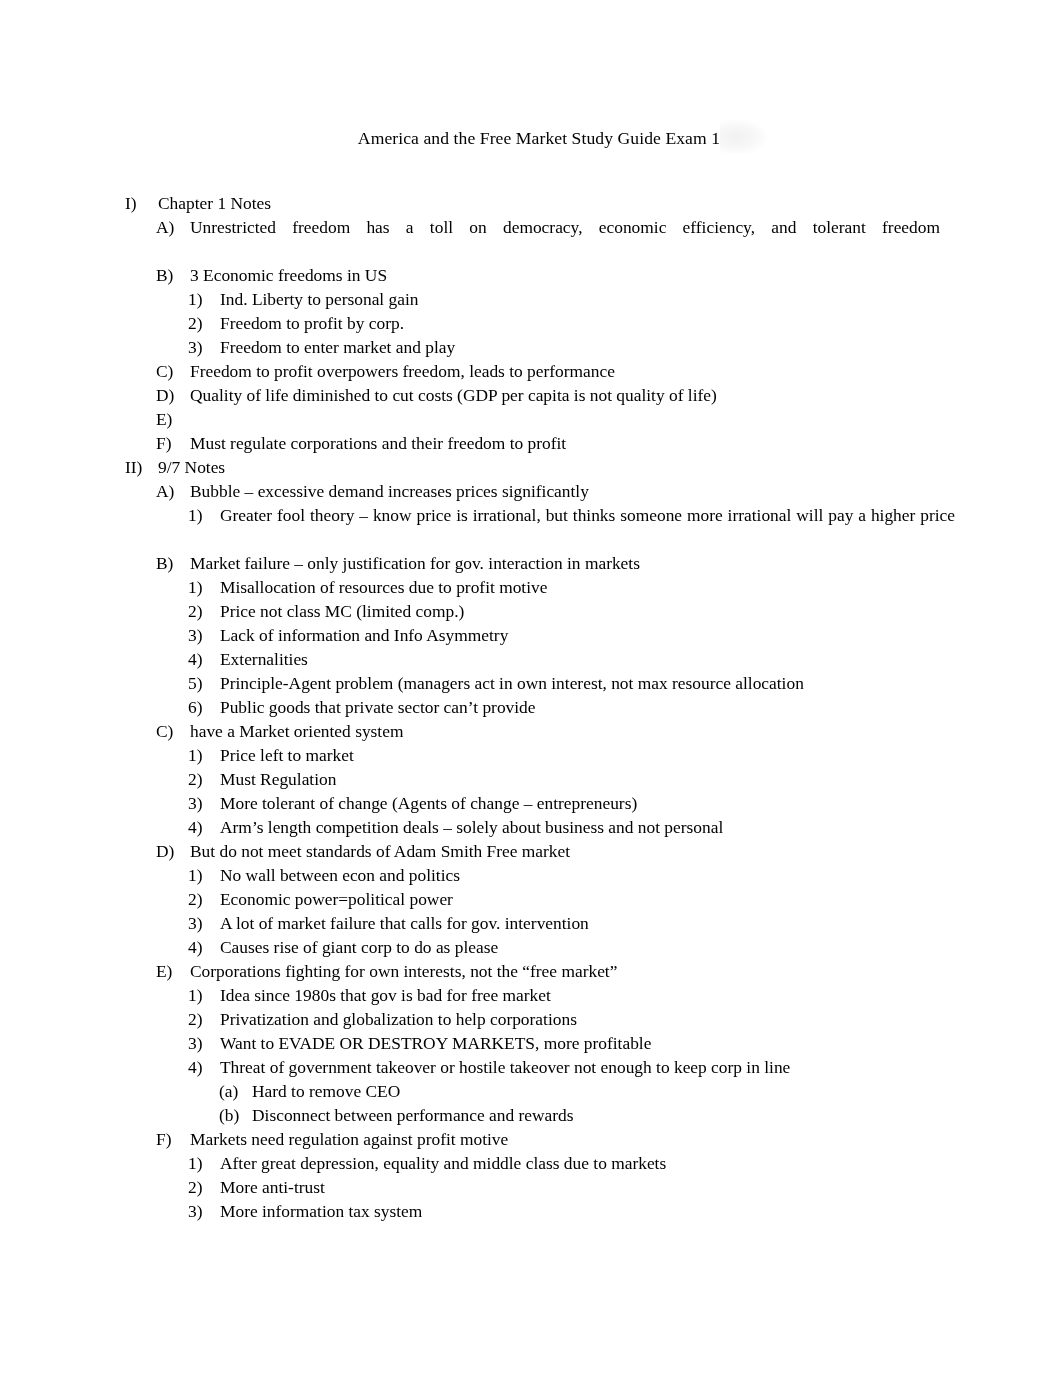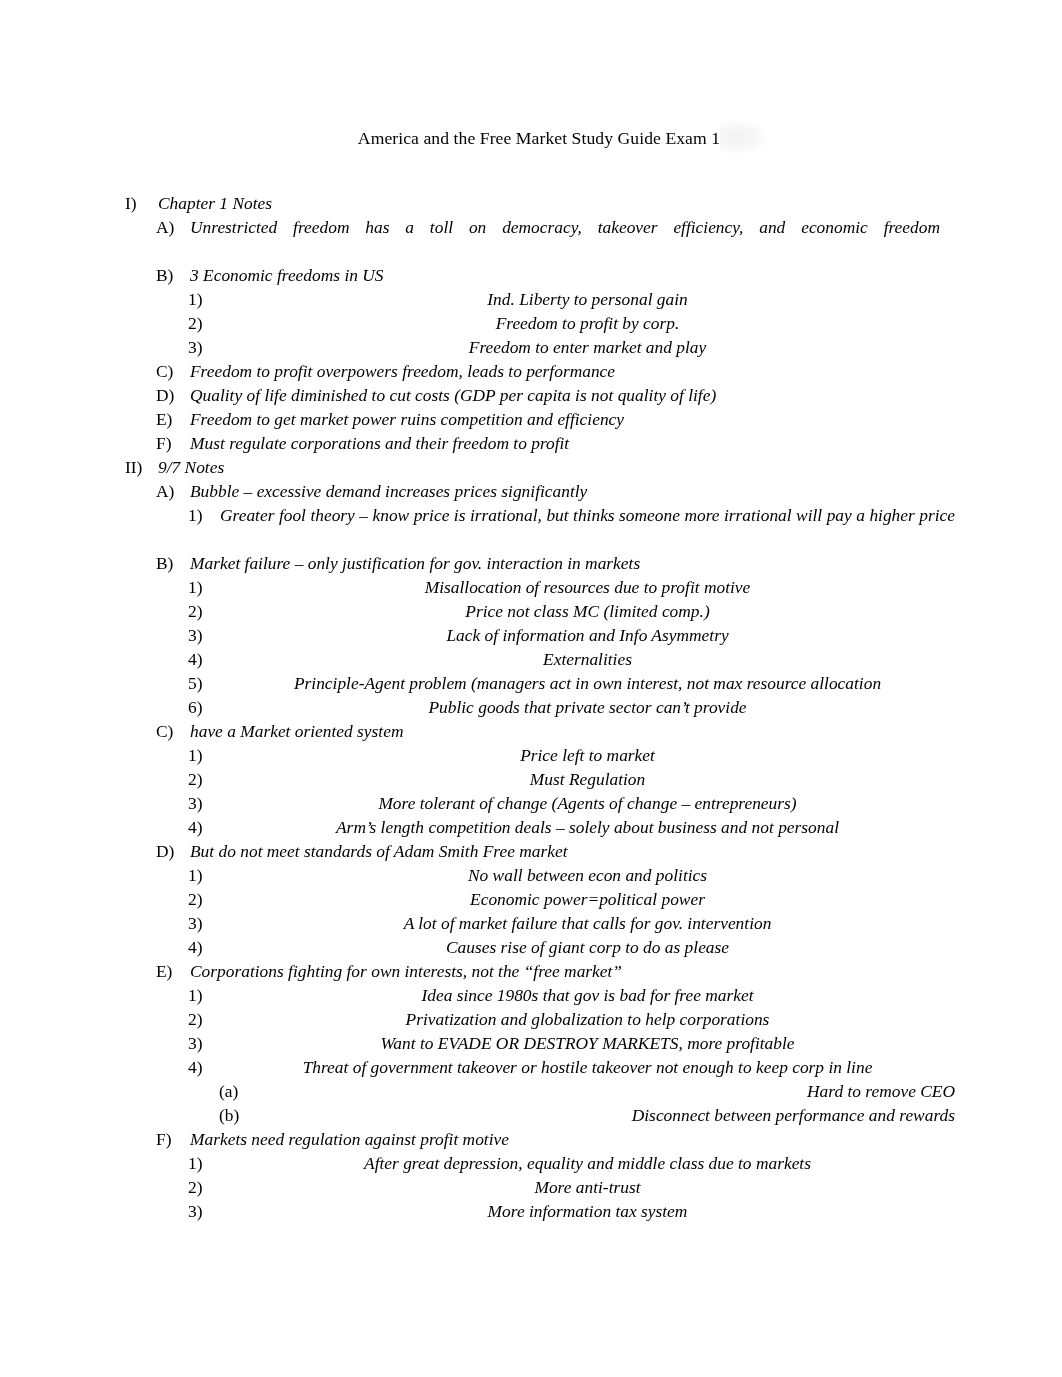--- a/index.html
+++ b/index.html
@@ -74,38 +74,37 @@
 
   
   .marker {
     position: absolute;
     top: 0;
     text-align: left;
     white-space: pre;
   }
   .body {
     display: block;
-    font-style: italic;
   }
 
   
   .lvl1 .marker { left: 125px; }
   .lvl1 .body   { margin-left: 158px; margin-right: 122px; }
 
   
   .lvl2 .marker { left: 156px; }
   .lvl2 .body   { margin-left: 190px; margin-right: 122px; }
 
   
   .lvl3 .marker { left: 188px; }
-  .lvl3 .body   { margin-left: 220px; margin-right: 107px; text-align: center; }
+  .lvl3 .body   { margin-left: 220px; margin-right: 107px; }
 
   
   .lvl4 .marker { left: 219px; }
-  .lvl4 .body   { margin-left: 252px; margin-right: 107px; text-align: right; }
+  .lvl4 .body   { margin-left: 252px; margin-right: 107px; }
 
   
   .just .body {
     text-align: justify;
     text-justify: inter-word;
   }
   .just .body::after {
     content: "";
     display: inline-block;
     width: 100%;
@@ -123,21 +122,21 @@
     </span>
   </div>
 
   <div class="outline" id="outline-root">
       <div class="li lvl1">
         <span class="marker">I)</span>
         <span class="body">Chapter 1 Notes</span>
       </div>
       <div class="li lvl2 just">
         <span class="marker">A)</span>
-        <span class="body">Unrestricted freedom has a toll on democracy, takeover efficiency, and economic freedom</span>
+        <span class="body">Unrestricted freedom has a toll on democracy, economic efficiency, and tolerant freedom</span>
       </div>
       <div class="li lvl2">
         <span class="marker">B)</span>
         <span class="body">3 Economic freedoms in US</span>
       </div>
       <div class="li lvl3">
         <span class="marker">1)</span>
         <span class="body">Ind. Liberty to personal gain</span>
       </div>
       <div class="li lvl3">
@@ -151,21 +150,20 @@
       <div class="li lvl2">
         <span class="marker">C)</span>
         <span class="body">Freedom to profit overpowers freedom, leads to performance</span>
       </div>
       <div class="li lvl2">
         <span class="marker">D)</span>
         <span class="body">Quality of life diminished to cut costs (GDP per capita is not quality of life)</span>
       </div>
       <div class="li lvl2">
         <span class="marker">E)</span>
-        <span class="body">Freedom to get market power ruins competition and efficiency</span>
       </div>
       <div class="li lvl2">
         <span class="marker">F)</span>
         <span class="body">Must regulate corporations and their freedom to profit</span>
       </div>
       <div class="li lvl1">
         <span class="marker">II)</span>
         <span class="body">9/7 Notes</span>
       </div>
       <div class="li lvl2">

